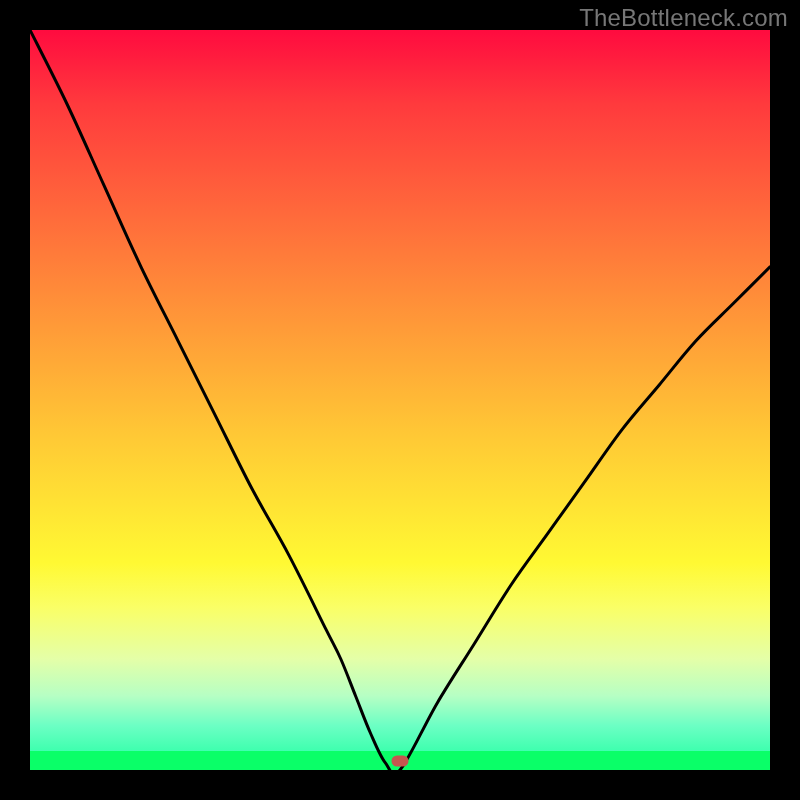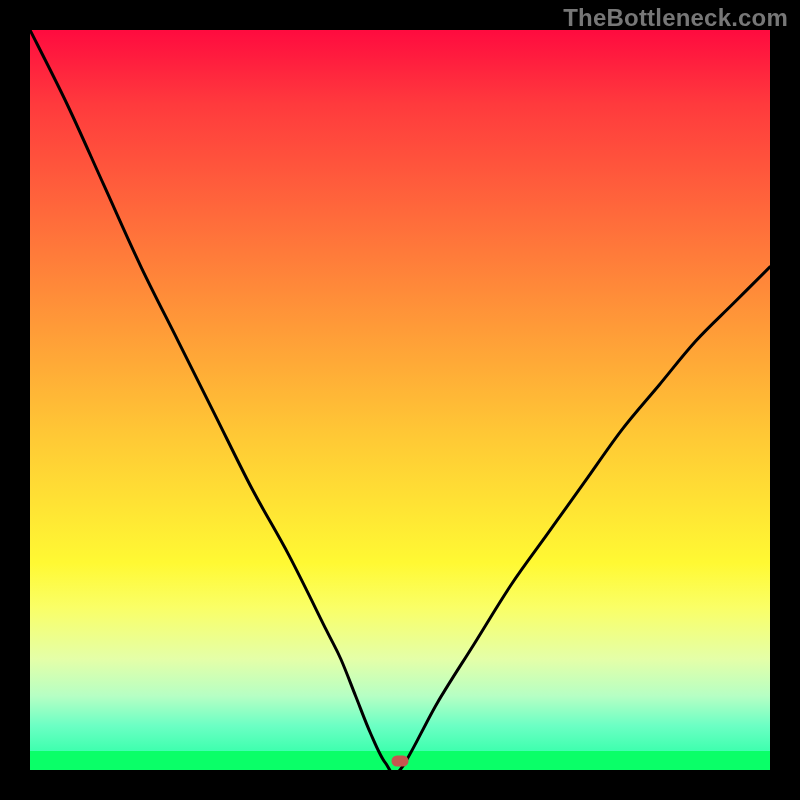--- a/index.html
+++ b/index.html
@@ -16,21 +16,21 @@
     width: 800px;
     height: 800px;
     background: #000;
   }
   .watermark {
     position: absolute;
     top: 4px;
     right: 12px;
     color: #777;
     font-size: 24px;
-    font-weight: 700;
+    font-weight: 400;
     letter-spacing: 0.2px;
     z-index: 5;
   }
   .plot {
     position: absolute;
     left: 30px;
     top: 30px;
     width: 740px;
     height: 740px;
     background: linear-gradient(to bottom,

